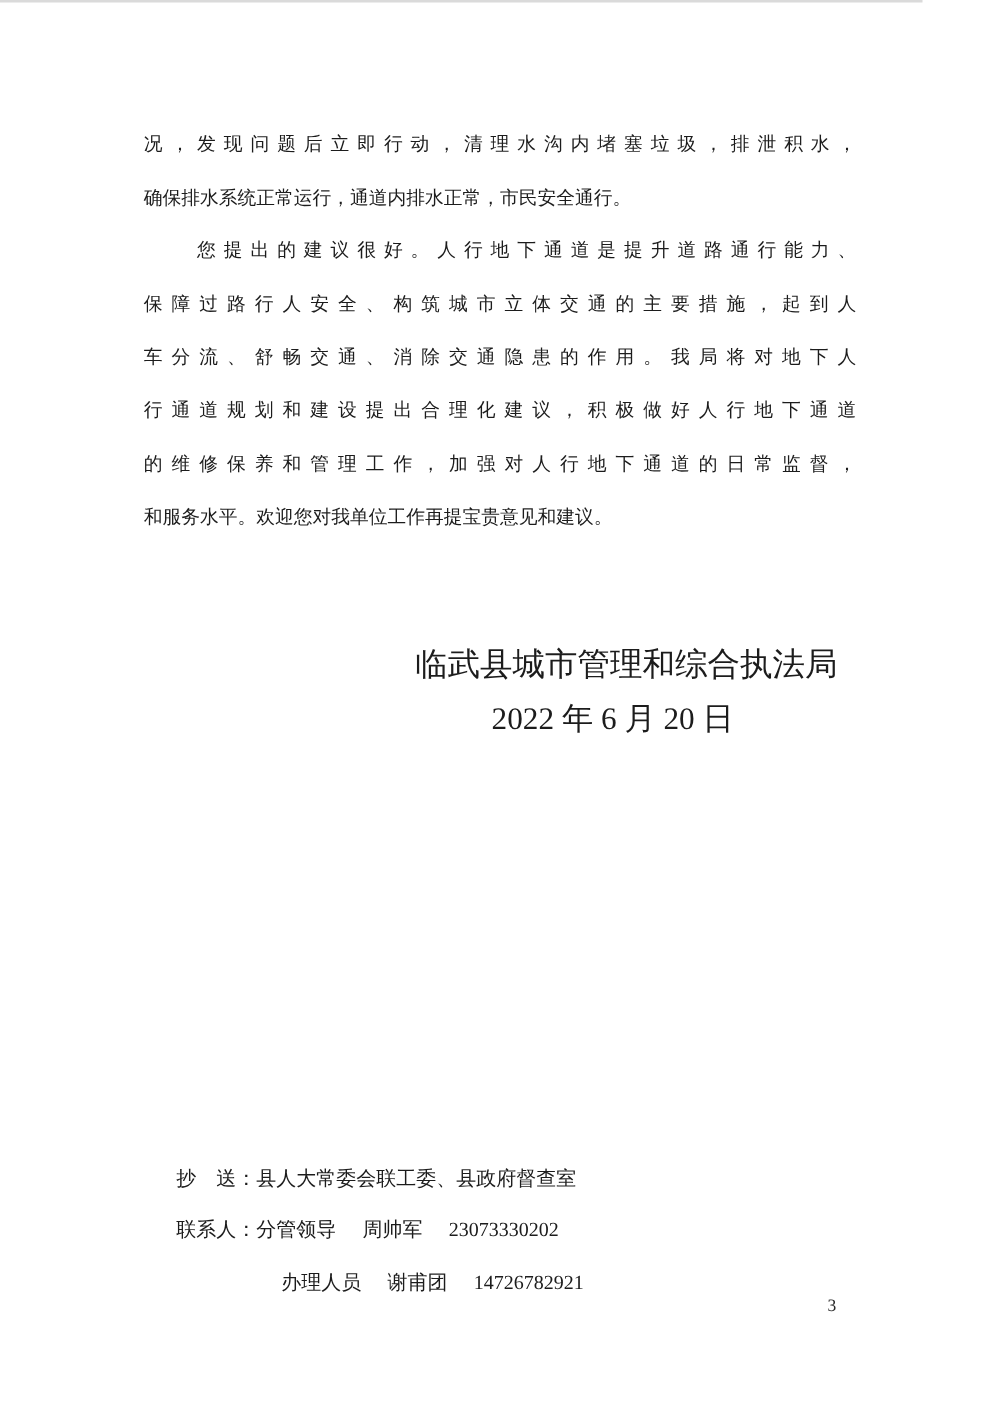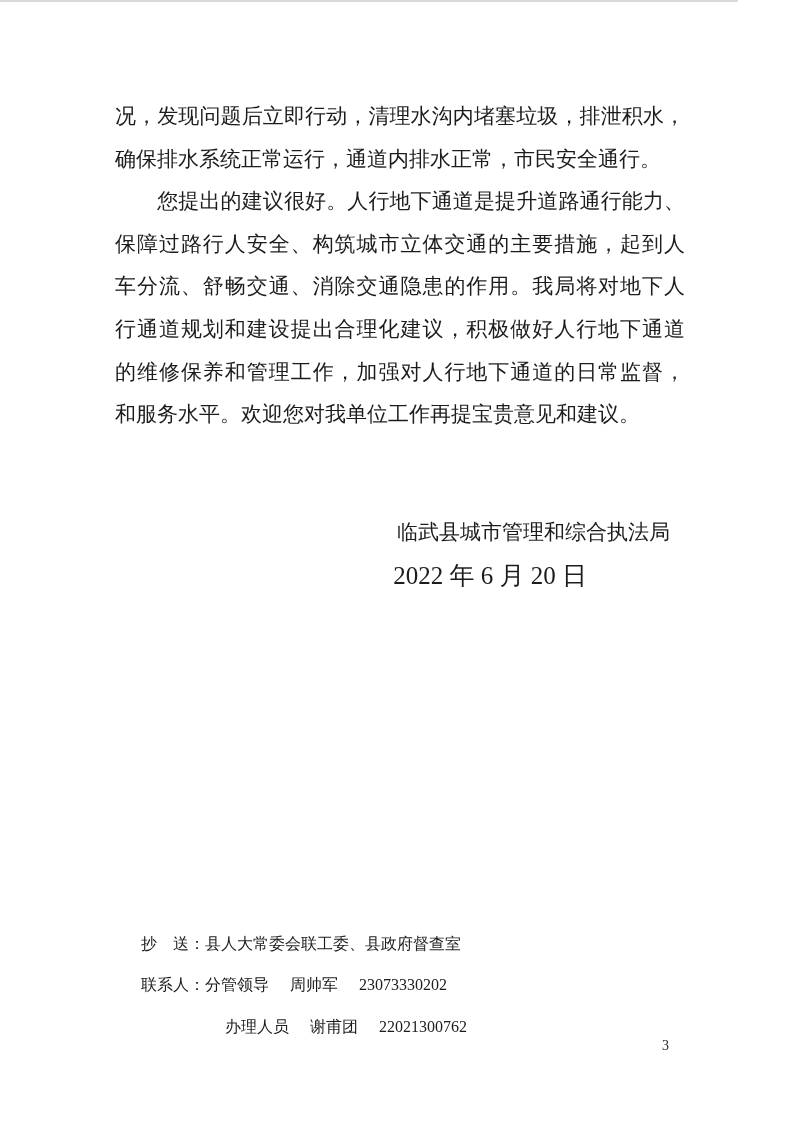--- a/index.html
+++ b/index.html
@@ -22,38 +22,38 @@
     left: 0;
     width: 738px;
     height: 2px;
     background: #dadada;
   }
   .letter-body {
     position: absolute;
     left: 115px;
     top: 95px;
     width: 570px;
-    font-size: 21px;
+    font-size: 15px;
   }
   .letter-body .bline {
     height: 42.6px;
     line-height: 42.6px;
     white-space: pre;
     text-align: left;
   }
   .letter-body .bline.j {
     white-space: normal;
     text-align: justify;
     text-align-last: justify;
   }
   .signature-org {
     position: absolute;
     top: 521px;
     right: 123px;
-    font-size: 21px;
+    font-size: 26px;
     line-height: 22px;
     white-space: pre;
   }
   .signature-date {
     position: absolute;
     top: 565px;
     right: 206px;
     font-size: 25px;
     line-height: 22px;
     white-space: pre;
@@ -108,19 +108,19 @@
   <div class="signature-date">2022 年 6 月 20 日</div>
 
   <div class="footer-notes">
     <div class="fline">
       <span>抄　送：</span><span>县人大常委会联工委、县政府督查室</span>
     </div>
     <div class="fline">
       <span>联系人：</span><span>分管领导</span><span class="gap"></span><span>周帅军</span><span class="gap"></span><span>23073330202</span>
     </div>
     <div class="fline">
-      <span class="indent"></span><span>办理人员</span><span class="gap"></span><span>谢甫团</span><span class="gap"></span><span>22021300762</span>
+      <span class="indent"></span><span>办理人员</span><span class="gap"></span><span>谢甫团</span><span class="gap"></span><span>14726782921</span>
     </div>
   </div>
 
   <div class="page-number">3</div>
 
 </div>
 
 </body></html>

